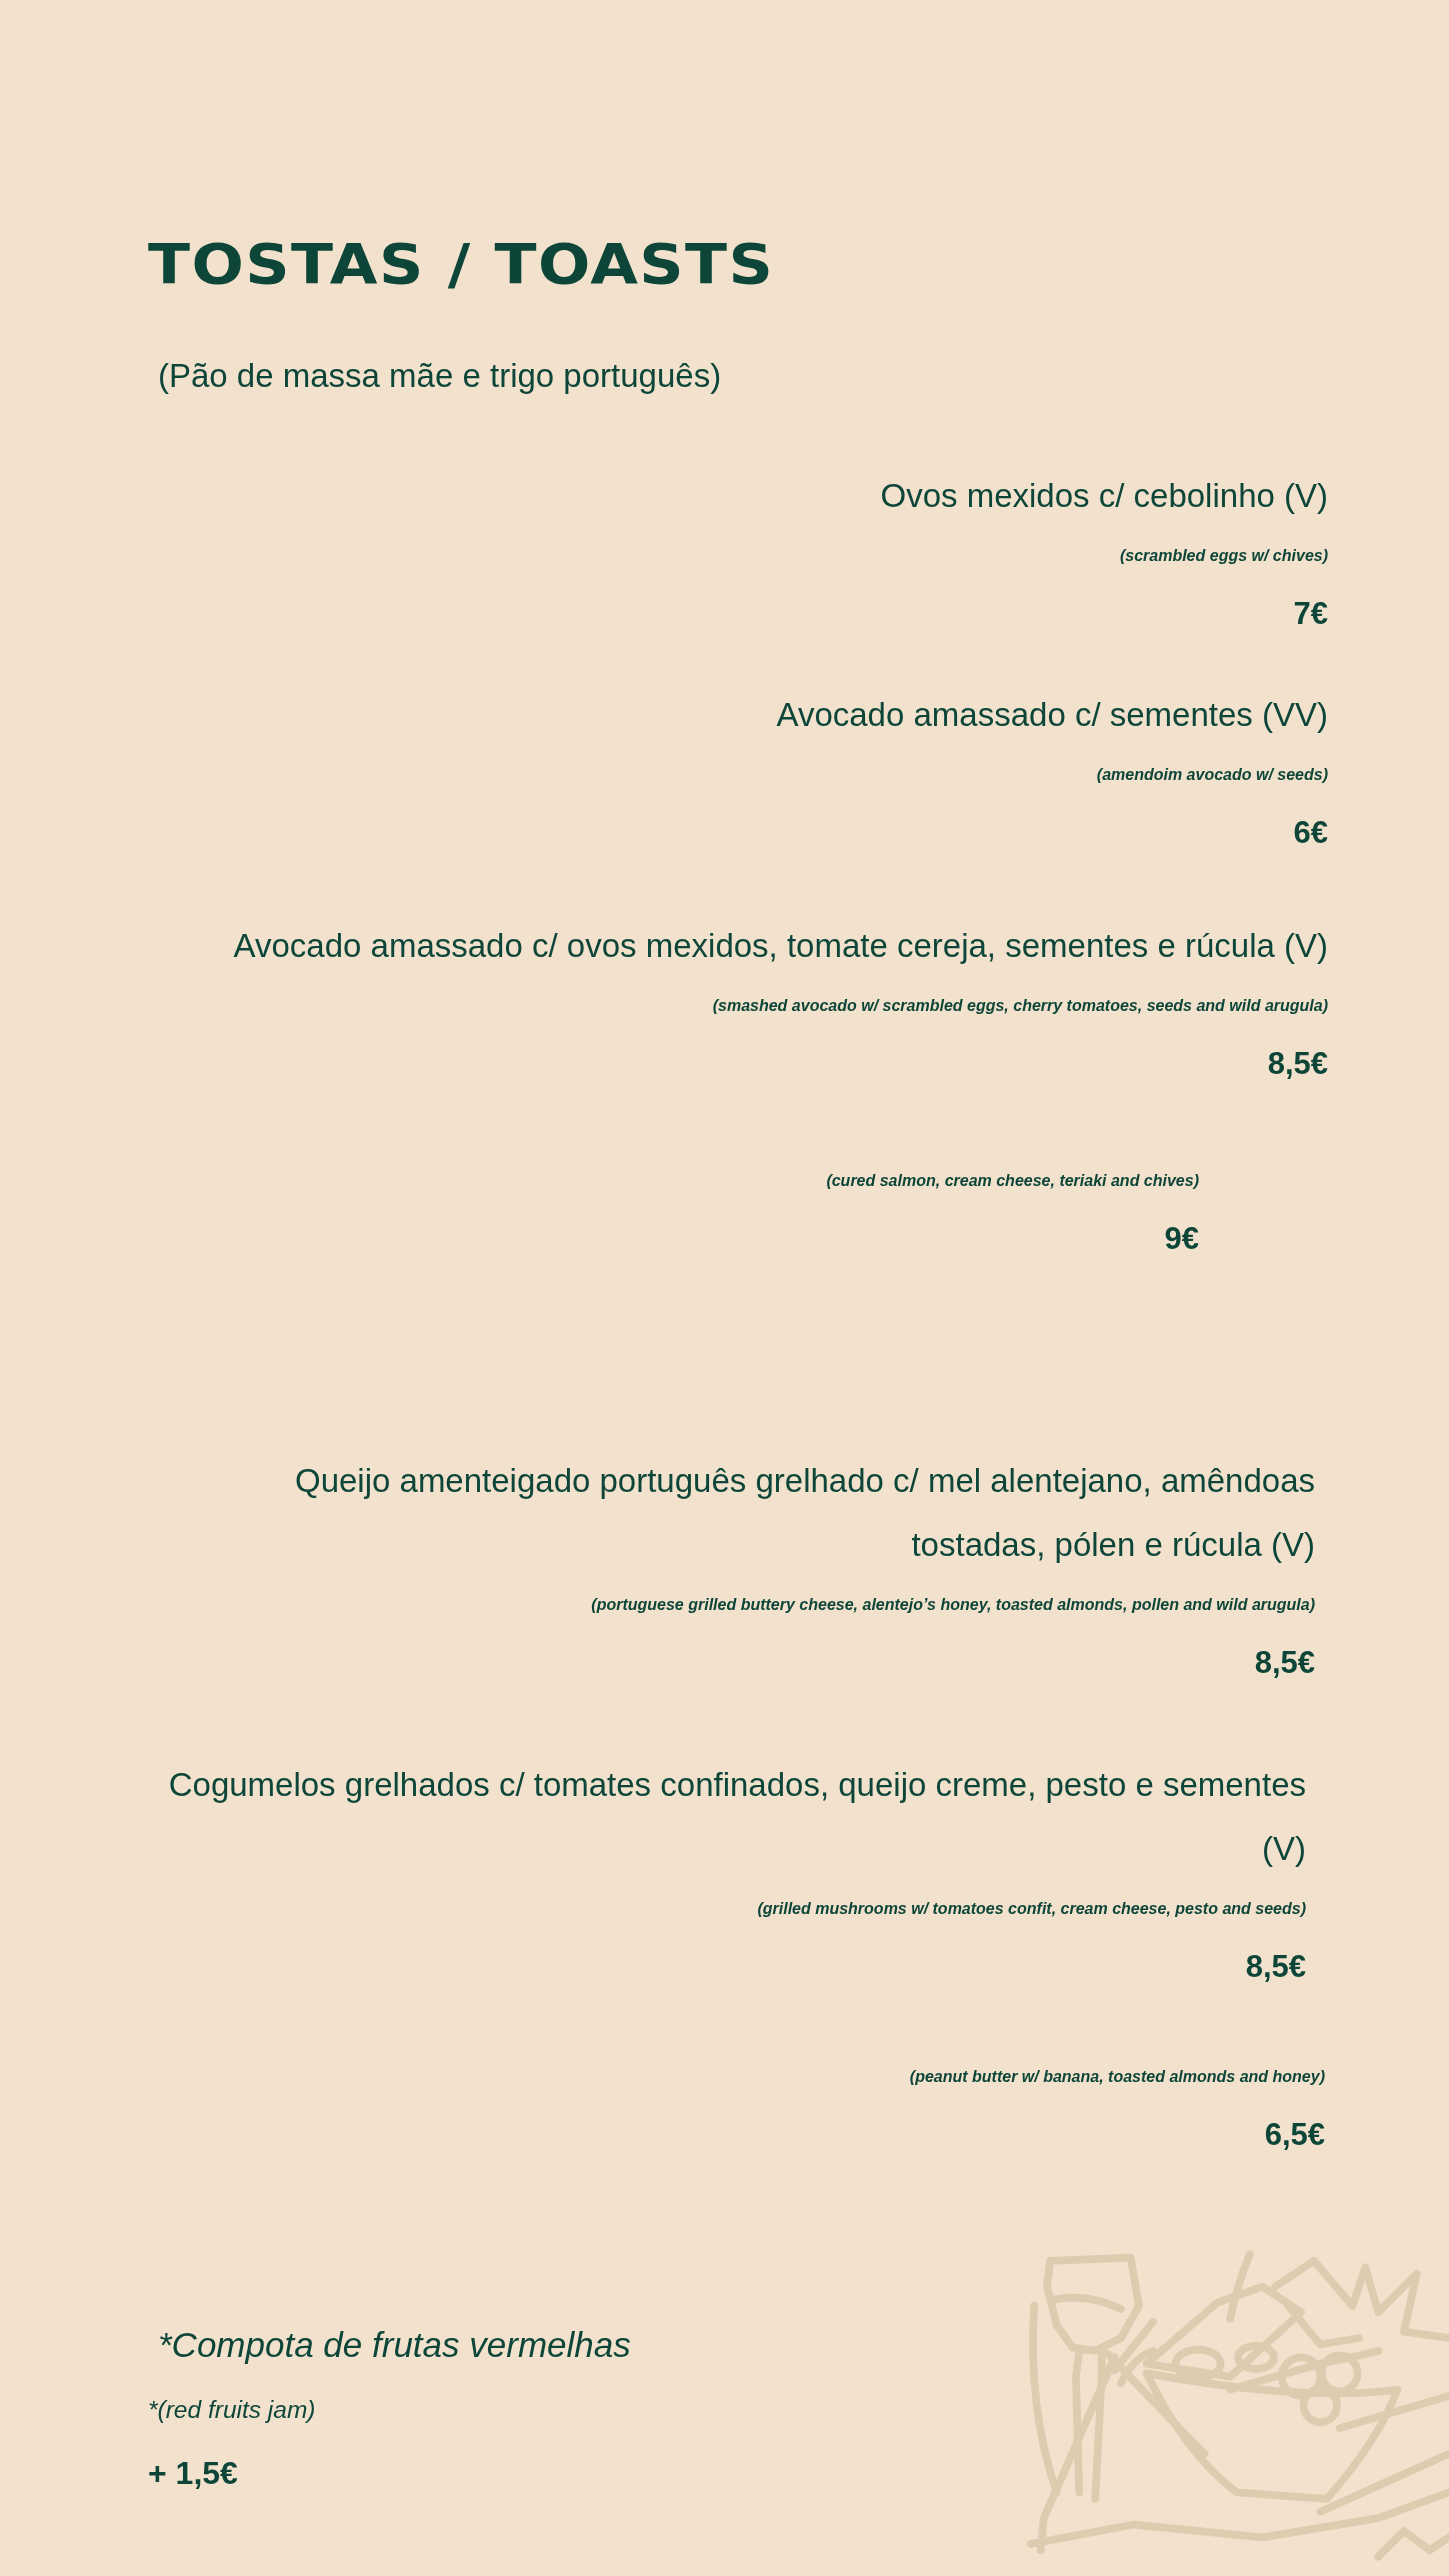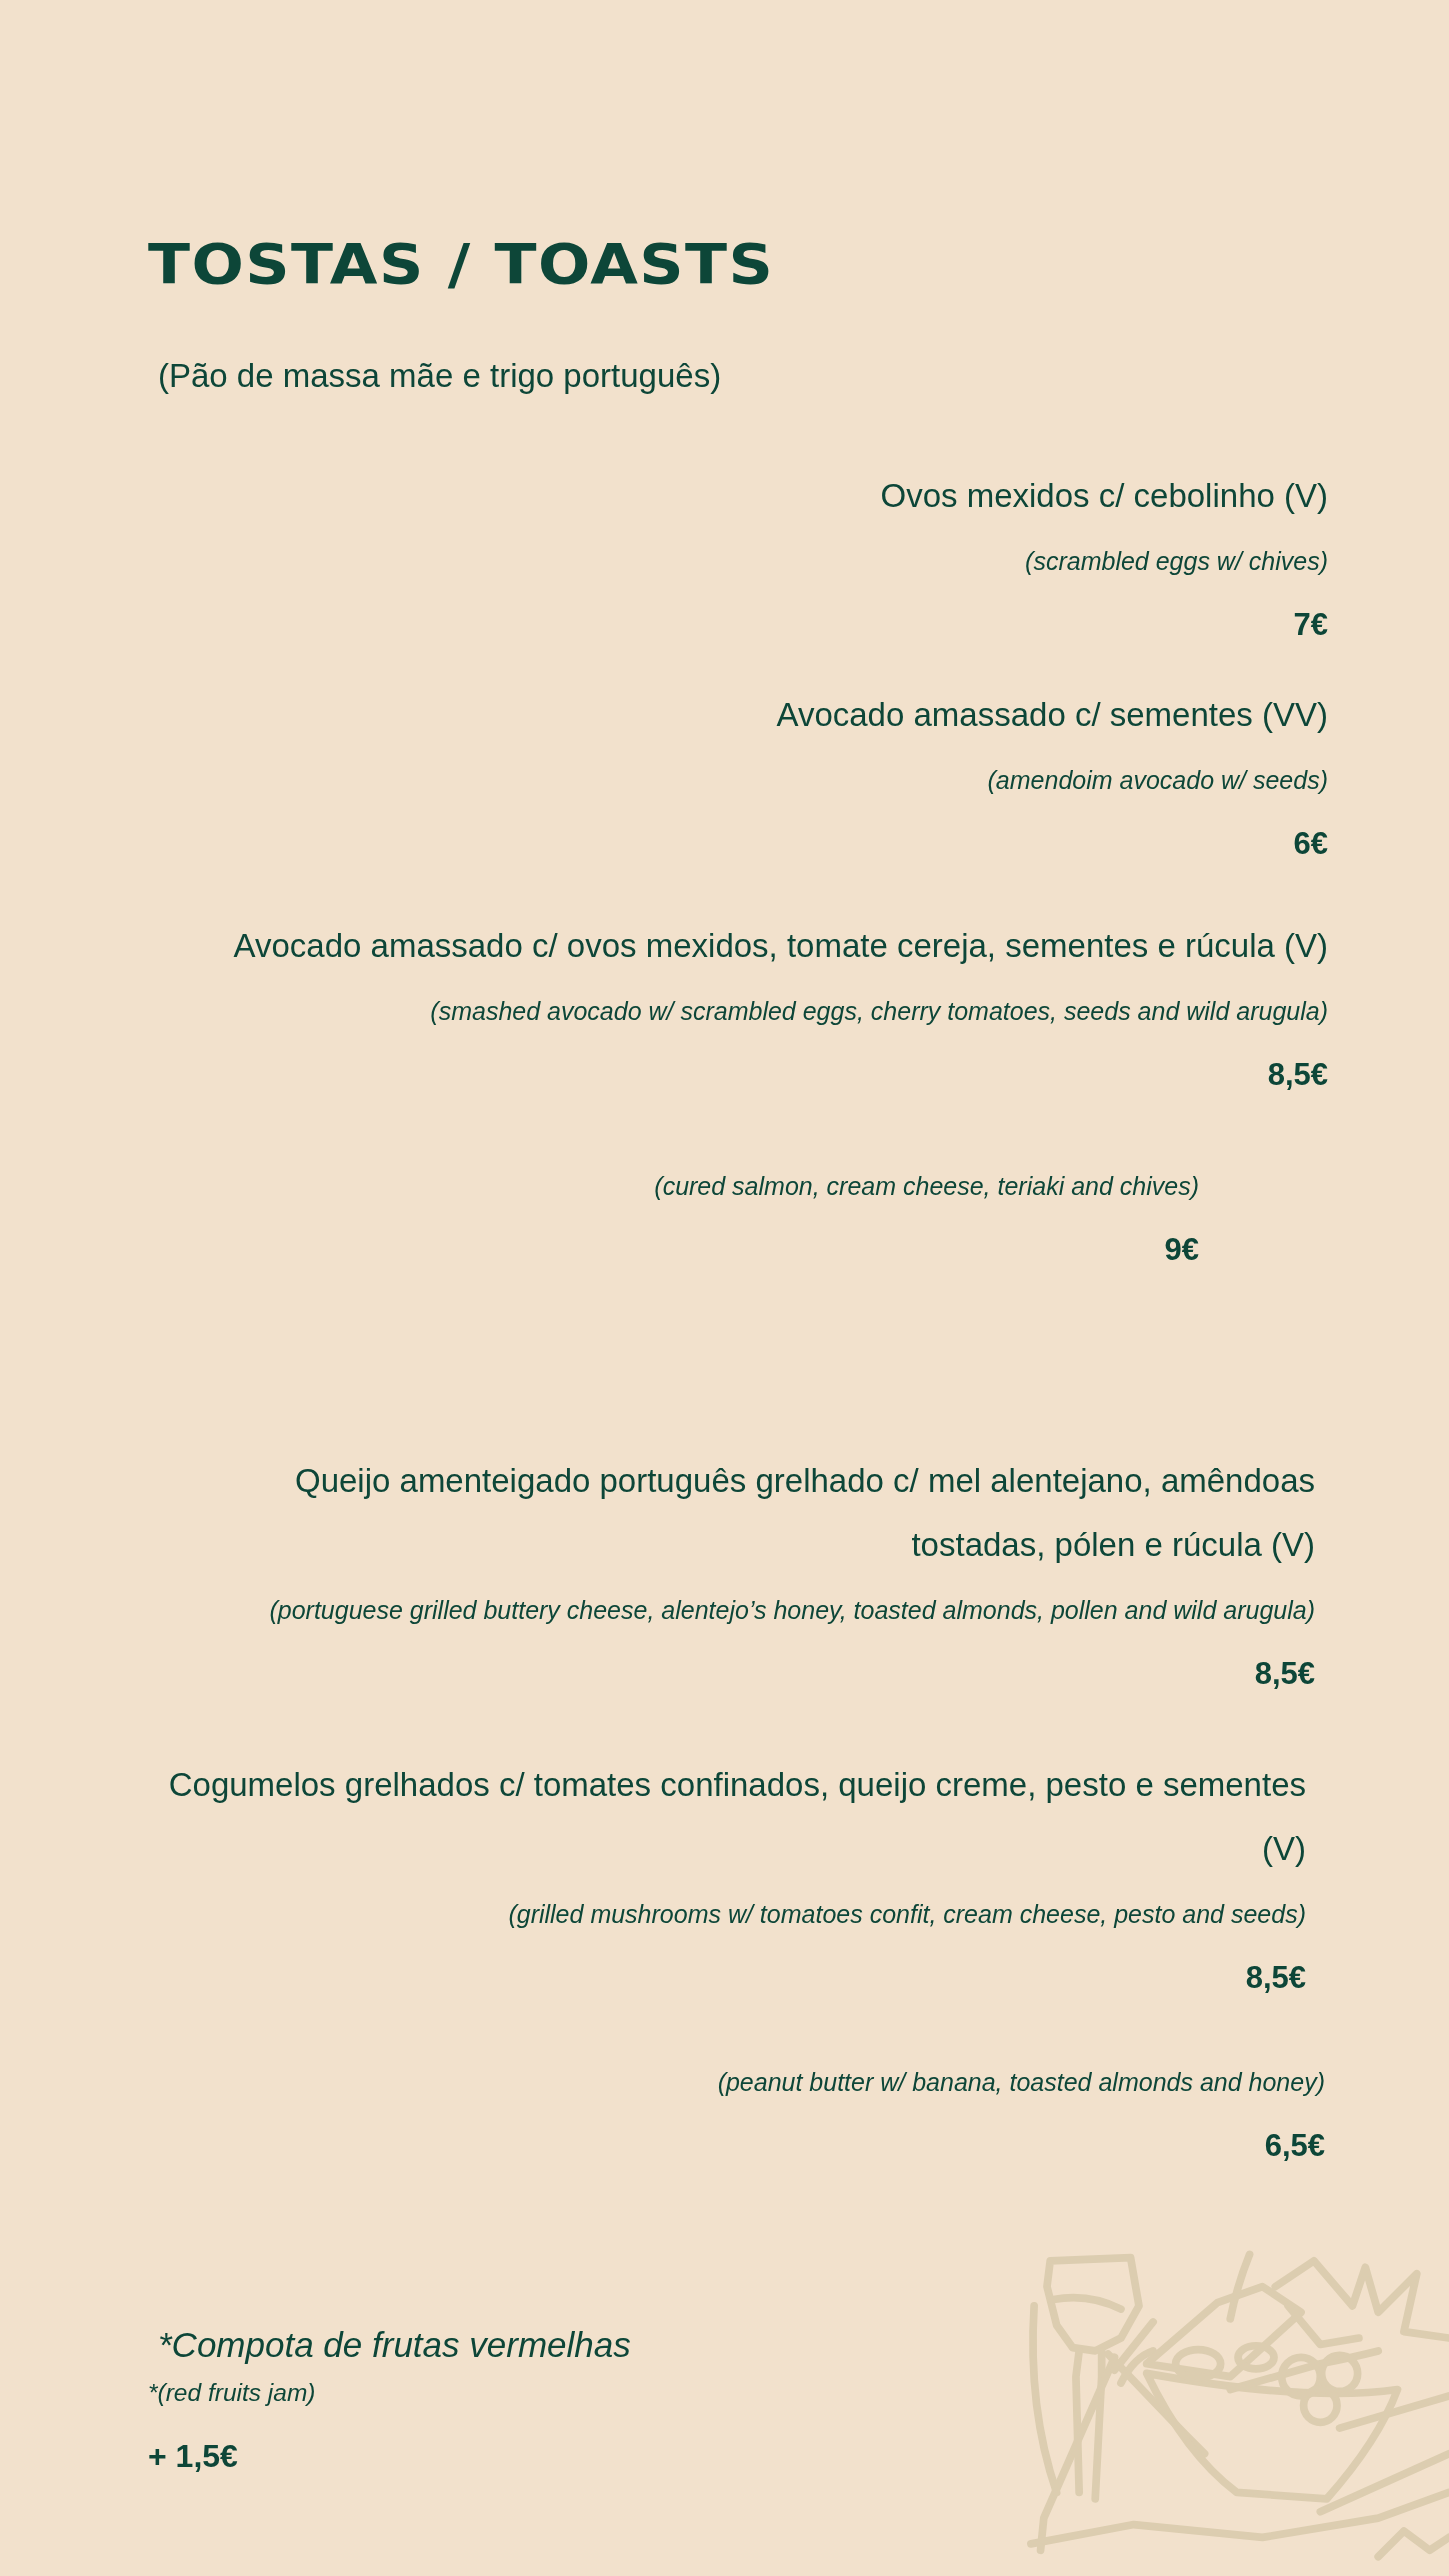--- a/index.html
+++ b/index.html
@@ -11,25 +11,25 @@
   }
   .title {
     position: absolute; left: 148px; top: 232px;
     font-family: "DejaVu Sans", sans-serif; font-weight: bold;
     font-size: 55px; letter-spacing: 1.3px; margin: 0;
     transform: scaleX(1.12); transform-origin: left top;
   }
   .subtitle { position: absolute; left: 147px; top: 346px; font-size: 33px; margin: 11px; }
   .item { position: absolute; left: 156px; width: 1172px; text-align: right; }
   .item .name { font-size: 33px; line-height: 64px; margin: 0; }
-  .item .desc { font-size: 25px; font-style: italic; margin: 19.3px 0 0 0; }
+  .item .desc { font-size: 16px; font-style: italic; margin: 19.3px 0 0 0; font-weight: bold; }
   .item .price { font-size: 31px; font-weight: bold; margin: 31px 0 0 0; }
   .extra { position: absolute; left: 148px; top: 2315px; }
   .extra .name { font-size: 35px; font-style: italic; margin: 10px; }
-  .extra .desc { font-size: 24.5px; font-style: italic; margin: 14px 0 0 0; }
+  .extra .desc { font-size: 24.5px; font-style: italic; margin: 31px 0 0 0; }
   .extra .price { font-size: 32px; font-weight: bold; margin: 31px 0 0 0; }
   .illustration { position: absolute; left: 1018px; top: 2248px; width: 431px; height: 328px; }
 </style>
 </head>
 <body>
 
 <h1 class="title">TOSTAS / TOASTS</h1>
 <p class="subtitle">(Pão de massa mãe e trigo português)</p>
 
 <div class="item" style="top:464px">

